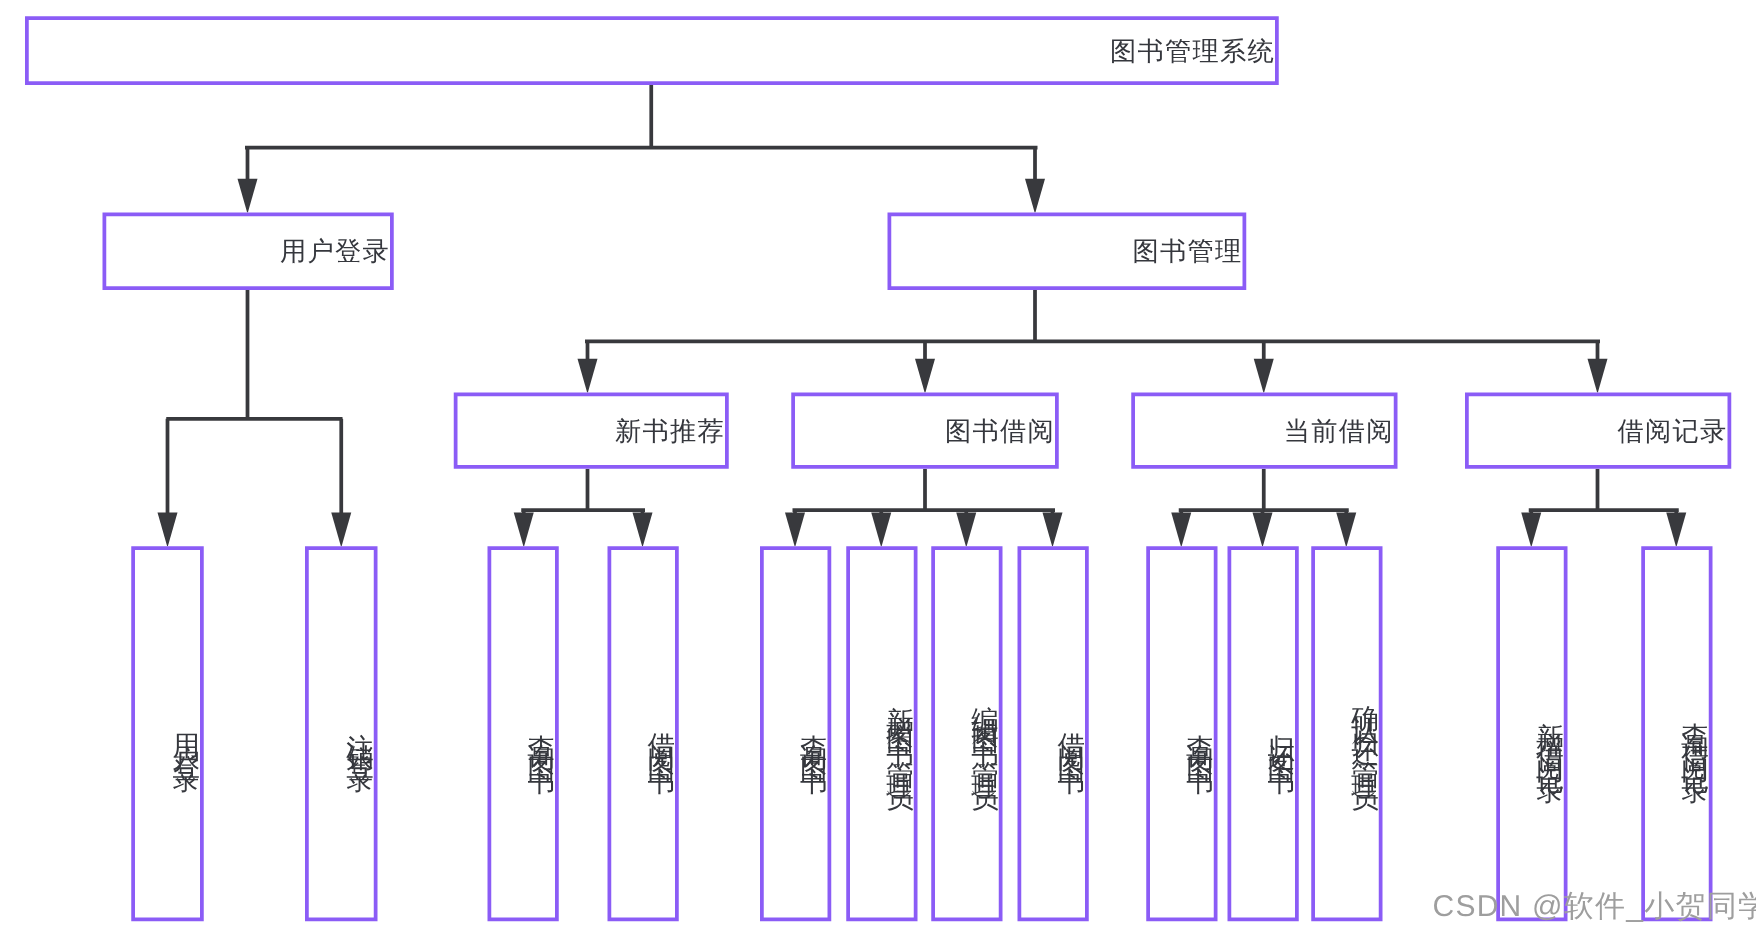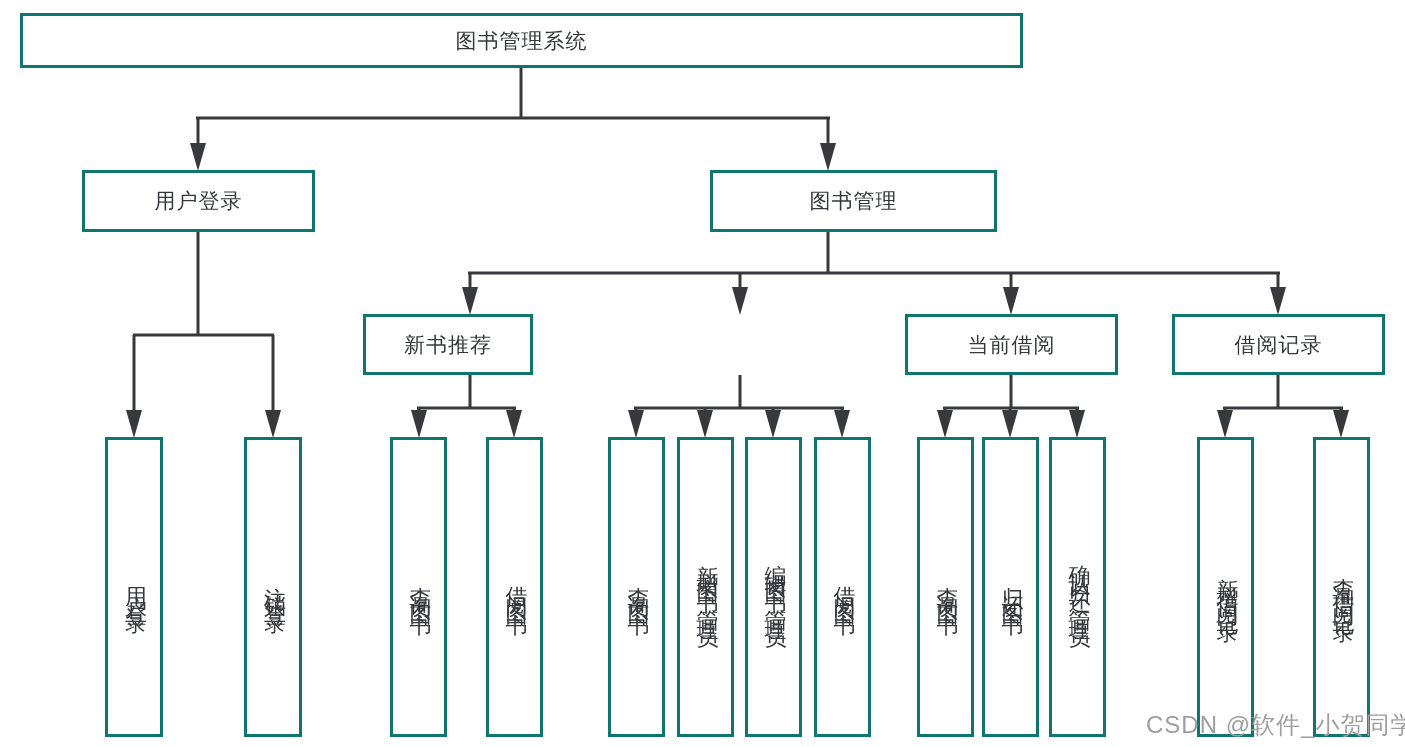--- a/index.html
+++ b/index.html
@@ -17,28 +17,27 @@
   }
   #connectors {
     position: absolute;
     left: 0; top: 0;
     width: 1405px; height: 747px;
     z-index: 1;
   }
   .node {
     position: absolute;
     box-sizing: border-box;
-    border: 3px solid #0f766e;
+    border: 3px solid #8b5cf6;
     background: #ffffff;
     display: flex;
     align-items: center;
-    justify-content: center;
+    justify-content: flex-end;
     color: #35373d;
     z-index: 2;
-    font-family: Liberation Mono, monospace;
   }
   .hnode { font-size: 21px; letter-spacing: 1px; }
   .vnode .vtext {
     writing-mode: vertical-rl;
     text-orientation: mixed;
     font-size: 22px;
     letter-spacing: 9px;
     line-height: 1;
     color: #35373d;
   }
@@ -131,22 +130,25 @@
     <span>图书管理系统</span>
   </div>
 
   <div class="node hnode" style="left:82px; top:170px; width:233px; height:62px;">
     <span>用户登录</span>
   </div>
   <div class="node hnode" style="left:710px; top:170px; width:287px; height:62px;">
     <span>图书管理</span>
   </div>
 
-  <div class="node hnode" style="left:363px; top:314px; width:170px; height:61px;">
+  <div class="node hnode" style="left:363px; top:314px; width:220px; height:61px;">
     <span>新书推荐</span>
+  </div>
+  <div class="node hnode" style="left:633px; top:314px; width:214px; height:61px;">
+    <span>图书借阅</span>
   </div>
   <div class="node hnode" style="left:905px; top:314px; width:213px; height:61px;">
     <span>当前借阅</span>
   </div>
   <div class="node hnode" style="left:1172px; top:314px; width:213px; height:61px;">
     <span>借阅记录</span>
   </div>
 
   <div class="node vnode" style="left:105px; top:437px; width:58px; height:300px;">
     <span class="vtext">用户登录</span>

